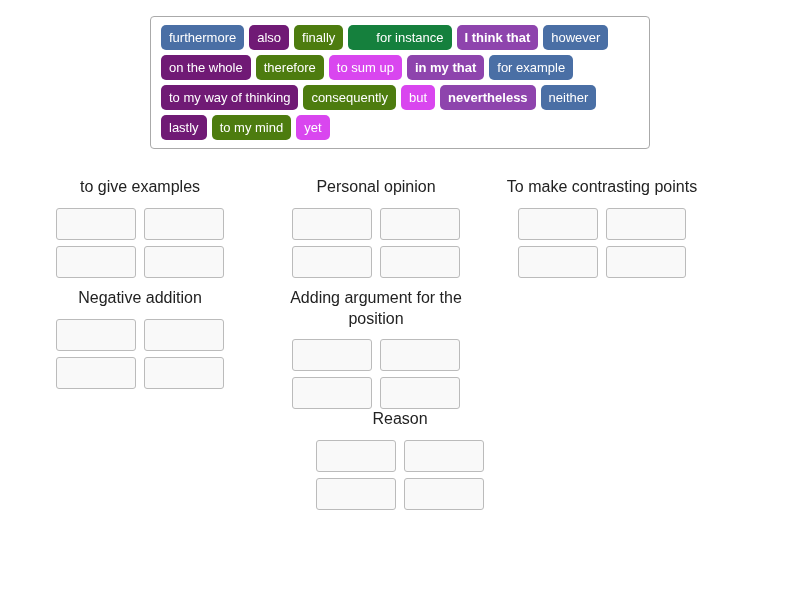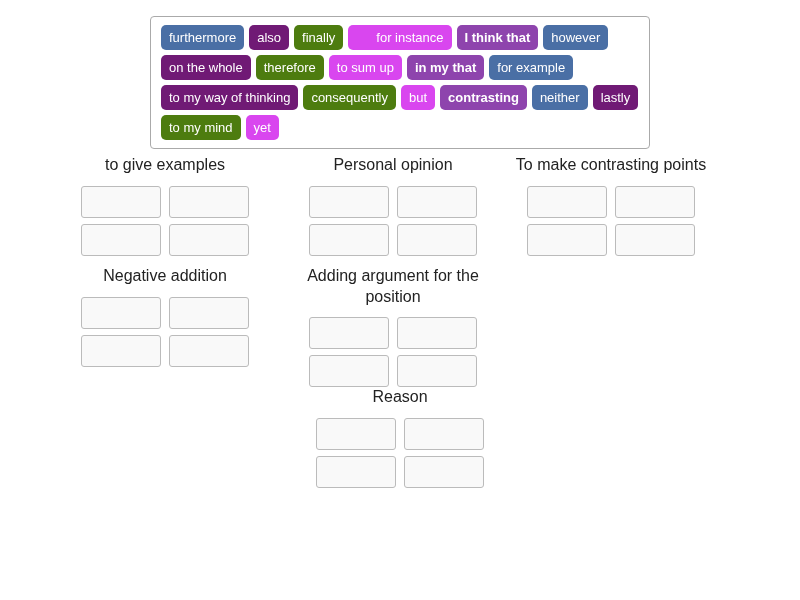--- a/index.html
+++ b/index.html
@@ -10,21 +10,21 @@
       height: 600px;
       overflow: hidden;
       position: relative;
     }
 
     
     .word-bank {
       border: 1.5px solid #aaa;
       border-radius: 4px;
       padding: 8px 10px;
-      margin: 16px auto 6px auto;
+      margin: 16px auto 28px auto;
       width: 500px;
       display: flex;
       flex-wrap: wrap;
       gap: 5px;
       justify-content: flex-start;
     }
 
     .word-chip {
       border-radius: 5px;
       padding: 5px 8px;
@@ -36,32 +36,31 @@
       display: inline-flex;
       align-items: center;
       justify-content: center;
       text-align: center;
     }
 
     
     .blue    { background: #4a6fa5; }
     .red     { background: #701a75; }
     .orange  { background: #4d7c0f; }
-    .green   { background: #d946ef; padding-left: 28px; }
+    .green   { background: #15803d; padding-left: 28px; }
     .purple  { background: #8e44ad; font-weight: bold; }
     .teal    { background: #d946ef; }
 
     
     .categories-area {
       display: grid;
       grid-template-columns: 220px 220px 200px;
       grid-template-rows: auto auto;
-      gap: 10px 8px;
-      padding: 0 22px;
-      margin-left: 33px;
+      gap: 10px 16px;
+      padding: 0 30px;
     }
 
     .category-block {
       display: flex;
       flex-direction: column;
       align-items: center;
       gap: 6px;
     }
 
     .category-title {
@@ -106,21 +105,21 @@
     <span class="word-chip purple">I think that</span>
     <span class="word-chip blue">however</span>
     <span class="word-chip red">on the whole</span>
     <span class="word-chip orange">therefore</span>
     <span class="word-chip teal">to sum up</span>
     <span class="word-chip purple">in my that</span>
     <span class="word-chip blue">for example</span>
     <span class="word-chip red">to my way of thinking</span>
     <span class="word-chip orange">consequently</span>
     <span class="word-chip teal">but</span>
-    <span class="word-chip purple">contrasting</span>
+    <span class="word-chip purple">nevertheless</span>
     <span class="word-chip blue">neither</span>
     <span class="word-chip red">lastly</span>
     <span class="word-chip orange">to my mind</span>
     <span class="word-chip teal">yet</span>
   </div>
 
 <div class="categories-area" id="categories-container">
     <div class="category-block">
       <div class="category-title">to give examples</div>
       <div class="drop-row">

